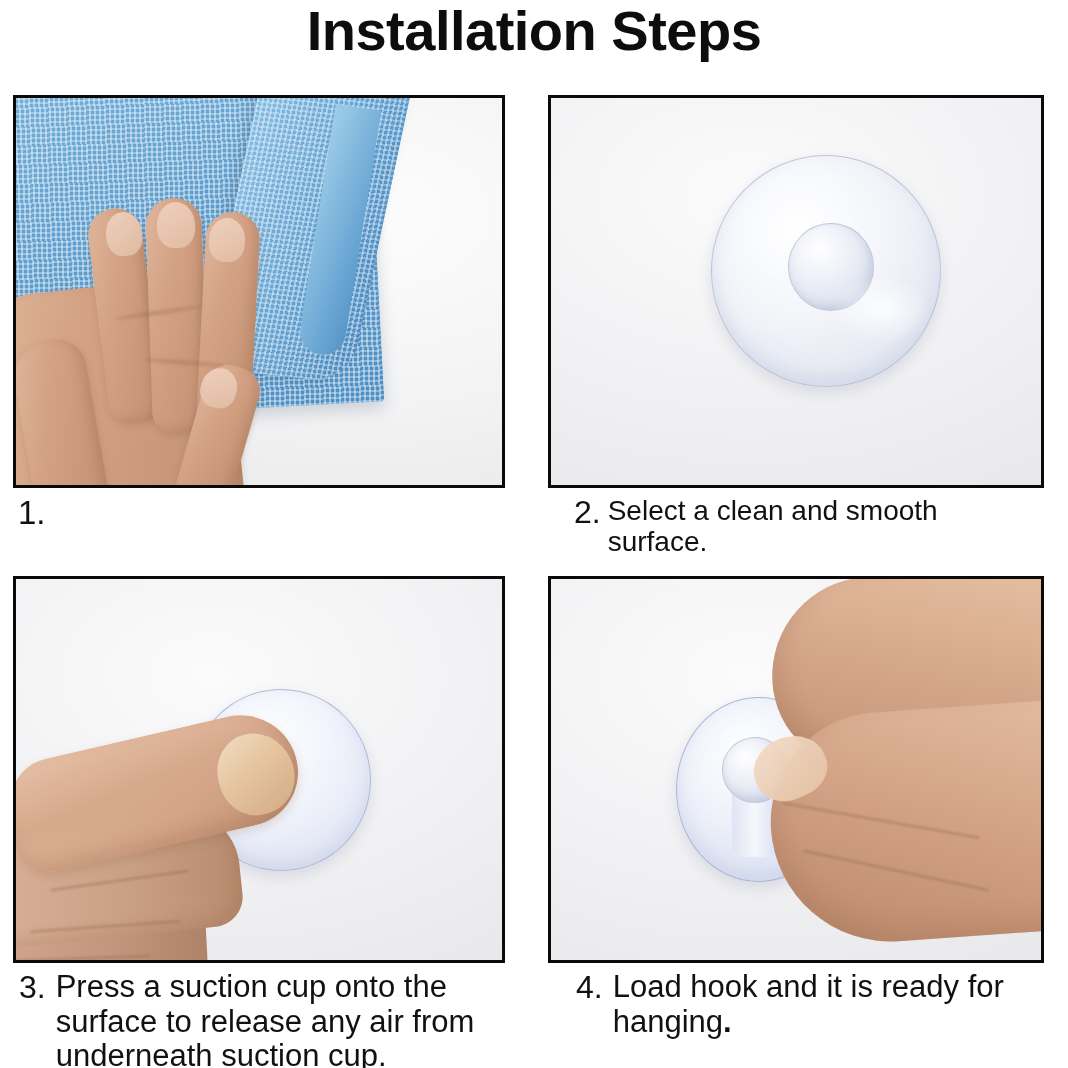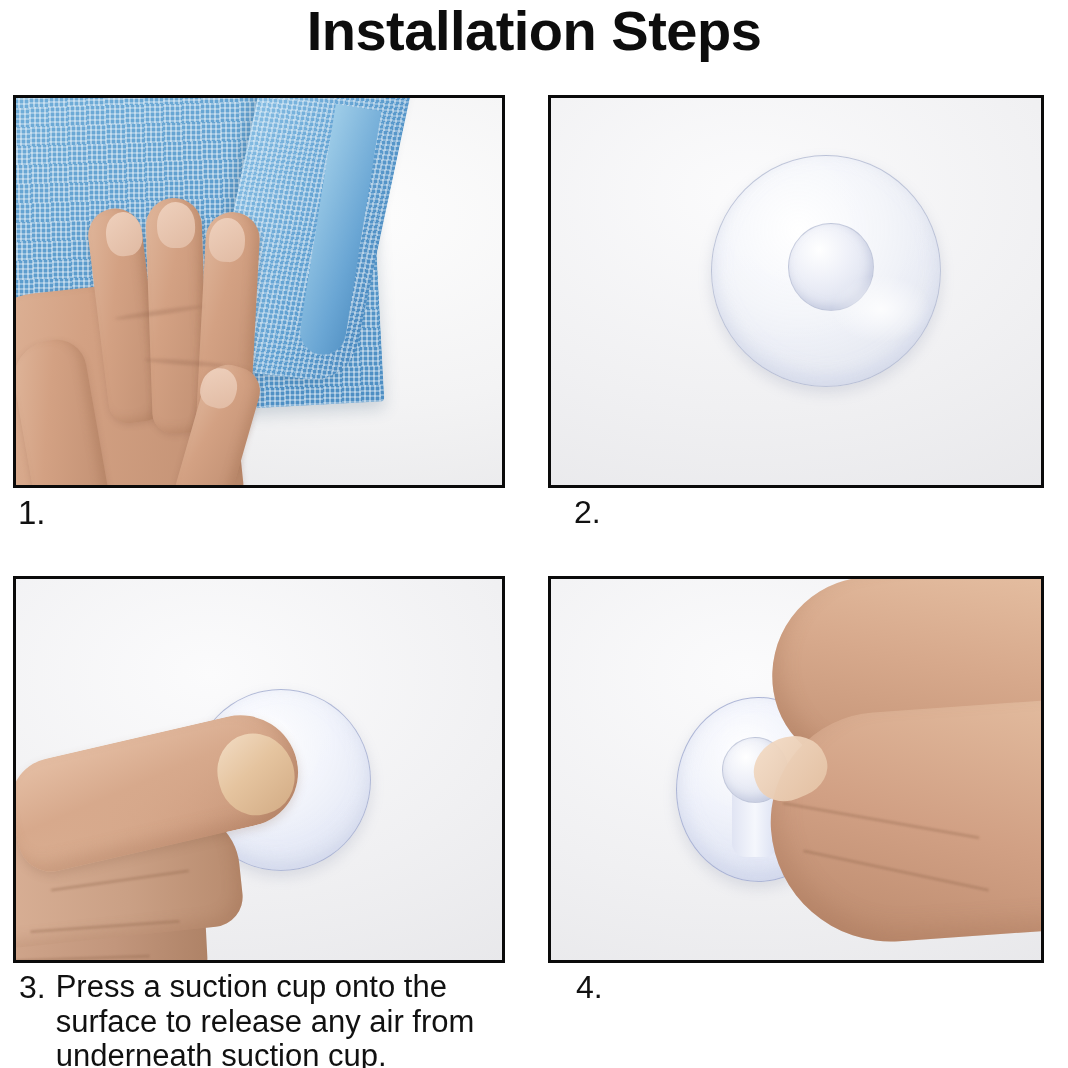--- a/index.html
+++ b/index.html
@@ -322,20 +322,21 @@
     <div class="photo photo-2">
       <div class="bg-white-table-2"></div>
       <div class="cup cup-2">
         <div class="cup-disc"></div>
         <div class="cup-knob"></div>
         <div class="cup-gloss"></div>
       </div>
     </div>
     <div class="caption cap2 cap-row">
       <span class="cap-num">2.</span>
+      <span class="cap-text">Select a clean and smooth surface.</span>
     </div>
   </div>
 
   <div class="step step-3">
     <div class="photo photo-3">
       <div class="bg-white-table-2"></div>
       <div class="cup cup-3">
         <div class="cup-disc"></div>
         <div class="cup-gloss"></div>
       </div>
@@ -383,16 +384,17 @@
       <div class="hand4">
         <div class="f4-top"></div>
         <div class="f4-bot"></div>
         <div class="f4-nail"></div>
         <div class="crease" style="left:40px;top:250px;width:200px;transform:rotate(10deg);"></div>
         <div class="crease" style="left:60px;top:300px;width:190px;transform:rotate(12deg);"></div>
       </div>
     </div>
     <div class="caption cap4 cap-row">
       <span class="cap-num">4.</span>
+      <span class="cap-text"><span>Load hook and it is ready for hanging</span><span class="period">.</span></span>
     </div>
   </div>
 
 </div>
 
 </body></html>

